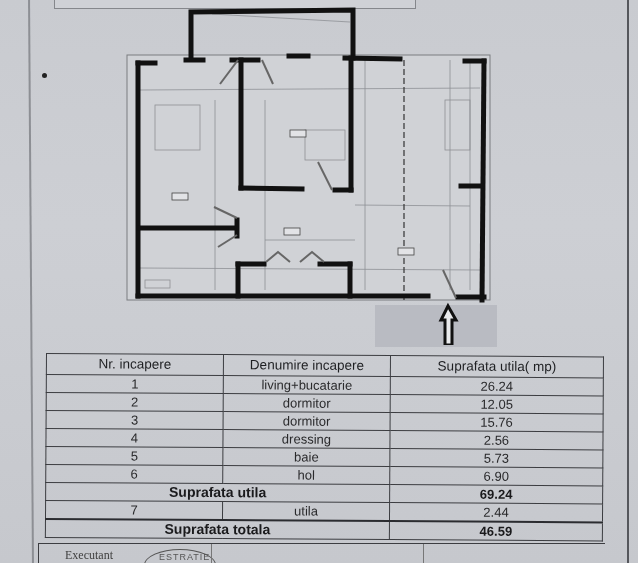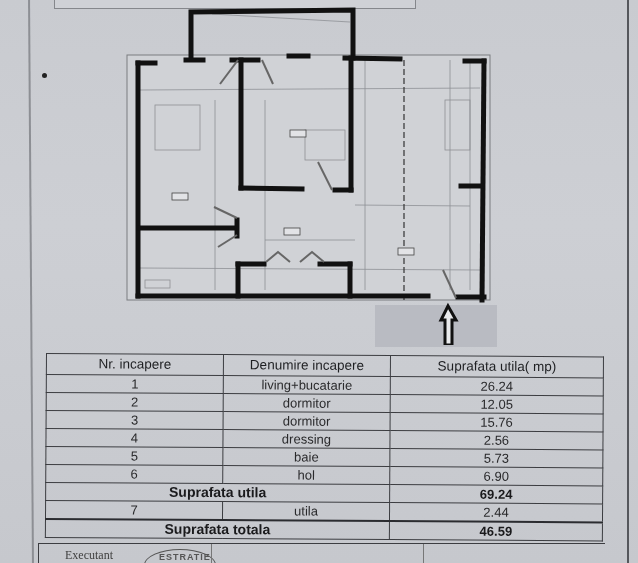--- a/index.html
+++ b/index.html
@@ -30,21 +30,21 @@
   table.rooms th { font-size:13.5px; height:20px; line-height:20px; color:#1e1f22; }
   table.rooms .nr { width:176px; }
   table.rooms .name { width:166px; }
   table.rooms .sum-label { font-weight:bold; font-size:14px; color:#1a1a1c; }
   table.rooms .sum-val { font-weight:bold; color:#1a1a1c; }
   table.rooms tr.thick td { border-bottom:2px solid #2b2c30; }
   .nr-cell { text-align:center; vertical-align:top; }
   .footer-row { position:absolute; left:38px; top:543px; width:566px; height:22px; border-top:1px solid #3c3d41; border-left:1px solid #3c3d41; }
   .footer-row .exec { position:absolute; left:6px; top:4px; font-family:"Liberation Serif", serif; font-size:12px; color:#404040;margin-left:20px; }
   .footer-row .stamp { position:absolute; left:105px; top:5px; width:70px; height:30px; border:1px solid #555; border-radius:50%; }
-  .footer-row .stamp span { position:absolute; left:14px; top:2px; font-size:9px; color:#555; letter-spacing:1px;font-weight:bold;}
+  .footer-row .stamp span { position:absolute; left:14px; top:2px; font-size:9px; color:#555; letter-spacing:1px;}
   .footer-row .col2 { position:absolute; left:172px; top:0; width:1px; height:22px; background:#777; }
   .footer-row .col3 { position:absolute; left:384px; top:0; width:1px; height:22px; background:#777; }
 </style>
 </head>
 <body>
 
 <div class="margin-line-left"></div>
 <div class="margin-line-right"></div>
 <div class="top-frame"></div>
 <div class="dot"></div>

